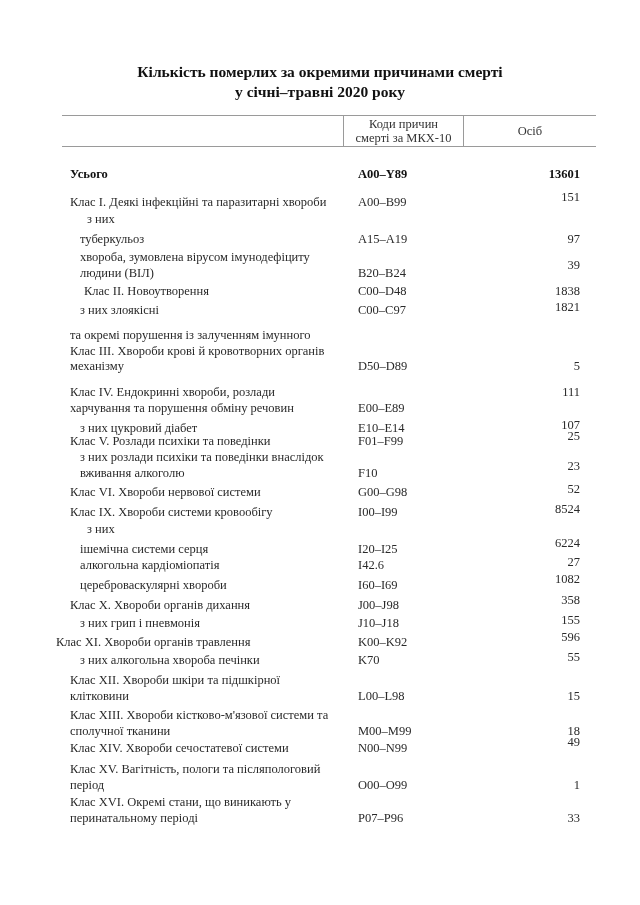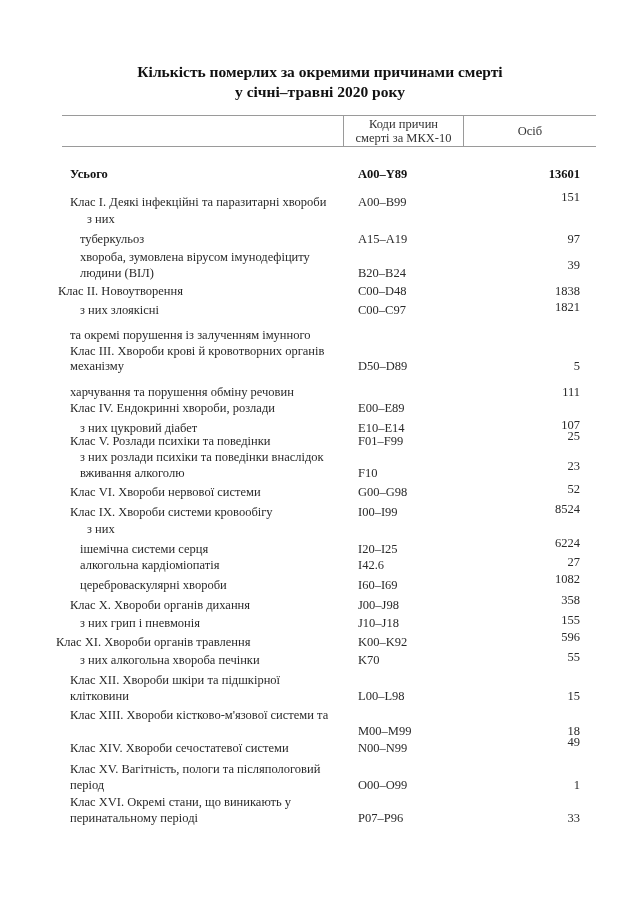--- a/index.html
+++ b/index.html
@@ -67,21 +67,21 @@
     </div>
     <div class="row" style="top: 250px;">
       <div class="lbl" style="left: 80px;">
         <div>хвороба, зумовлена вірусом імунодефіциту</div>
         <div>людини (ВІЛ)</div>
       </div>
       <div class="code" style="top: 15.5px;">B20–B24</div>
       <div class="val" style="top: 7.75px;">39</div>
     </div>
     <div class="row" style="top: 284px;">
-      <div class="lbl" style="left: 58px;">
+      <div class="lbl" style="left: 84px;">
         <div>Клас II. Новоутворення</div>
       </div>
       <div class="code" style="top: 0px;">C00–D48</div>
       <div class="val" style="top: 0px;">1838</div>
     </div>
     <div class="row" style="top: 303px;">
       <div class="lbl" style="left: 80px;">
         <div>з них злоякісні</div>
       </div>
       <div class="code" style="top: 0px;">C00–C97</div>
@@ -91,22 +91,22 @@
       <div class="lbl" style="left: 70px;">
         <div>та окремі порушення із залученням імунного</div>
         <div>Клас III. Хвороби крові й кровотворних органів</div>
         <div>механізму</div>
       </div>
       <div class="code" style="top: 31px;">D50–D89</div>
       <div class="val" style="top: 31px;">5</div>
     </div>
     <div class="row" style="top: 385px;">
       <div class="lbl" style="left: 70px;">
+        <div>Клас IV. Ендокринні хвороби, розлади</div>
         <div>харчування та порушення обміну речовин</div>
-        <div>Клас IV. Ендокринні хвороби, розлади</div>
       </div>
       <div class="code" style="top: 15.5px;">E00–E89</div>
       <div class="val" style="top: 0px;">111</div>
     </div>
     <div class="row" style="top: 421px;">
       <div class="lbl" style="left: 80px;">
         <div>з них цукровий діабет</div>
       </div>
       <div class="code" style="top: 0px;">E10–E14</div>
       <div class="val" style="top: -3.1px;">107</div>
@@ -200,20 +200,21 @@
       <div class="lbl" style="left: 70px;">
         <div>Клас XII. Хвороби шкіри та підшкірної</div>
         <div>клітковини</div>
       </div>
       <div class="code" style="top: 15.5px;">L00–L98</div>
       <div class="val" style="top: 15.5px;">15</div>
     </div>
     <div class="row" style="top: 708px;">
       <div class="lbl" style="left: 70px;">
         <div>Клас XIII. Хвороби кістково-м'язової системи та</div>
+        <div>сполучної тканини</div>
       </div>
       <div class="code" style="top: 15.5px;">M00–M99</div>
       <div class="val" style="top: 15.5px;">18</div>
     </div>
     <div class="row" style="top: 741px;">
       <div class="lbl" style="left: 70px;">
         <div>Клас XIV. Хвороби сечостатевої системи</div>
       </div>
       <div class="code" style="top: 0px;">N00–N99</div>
       <div class="val" style="top: -6.2px;">49</div>

